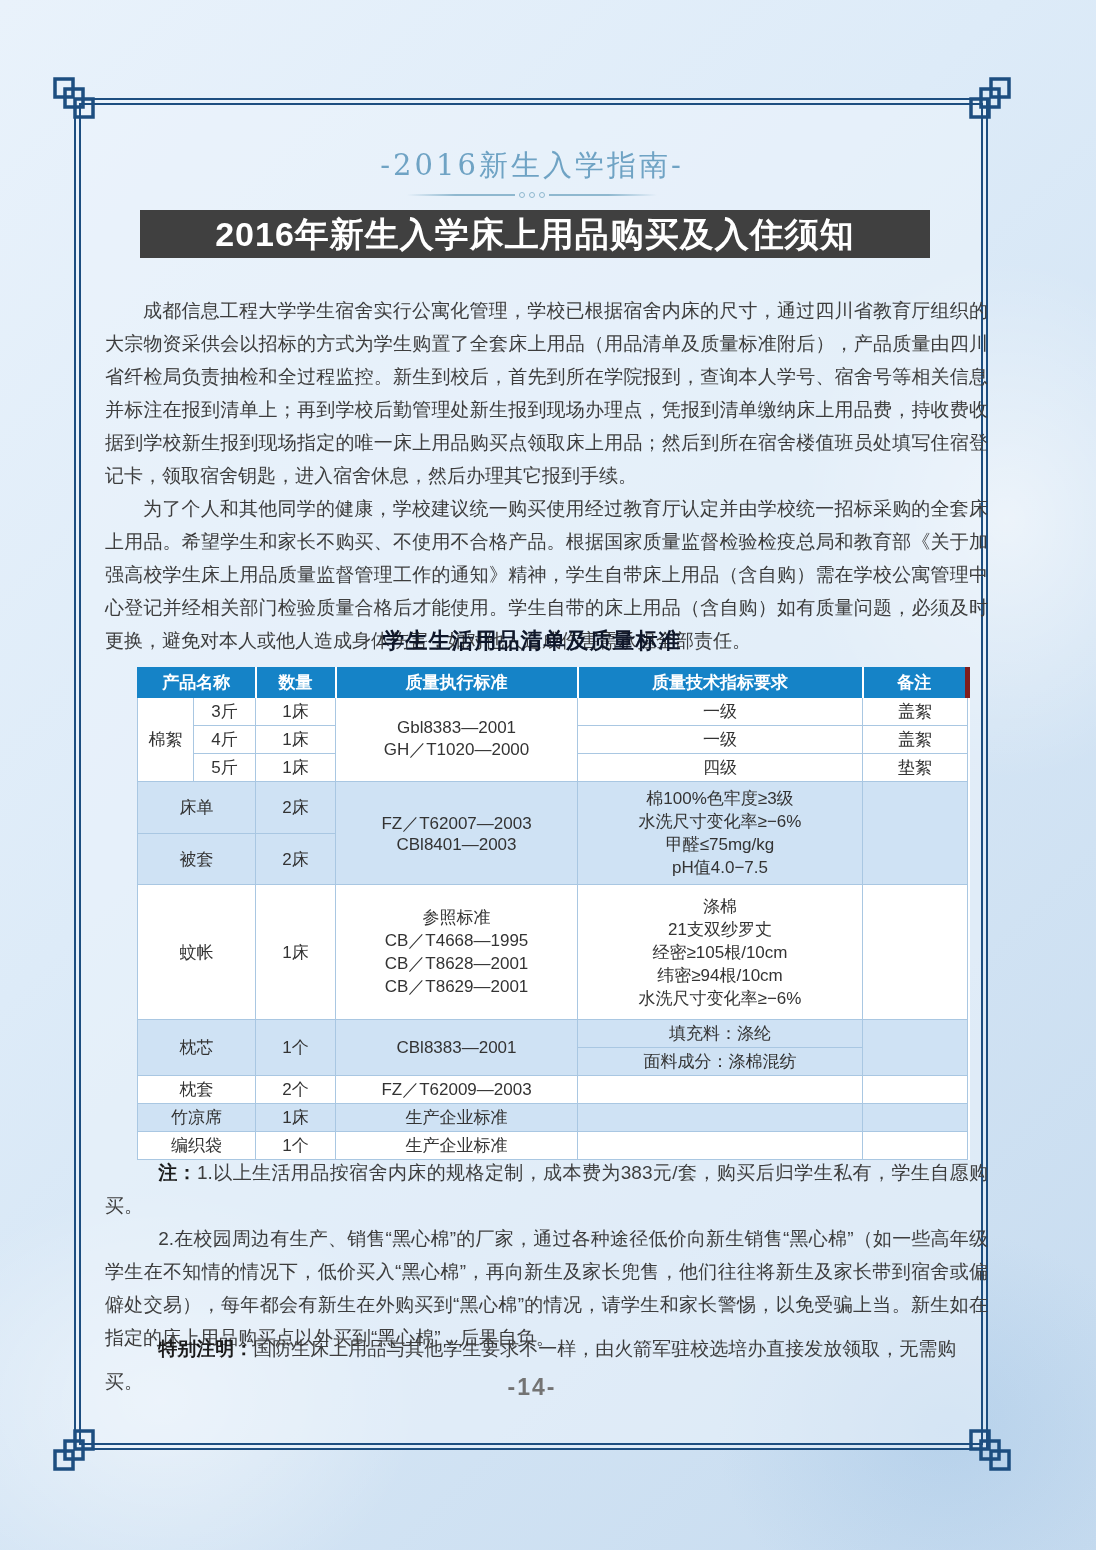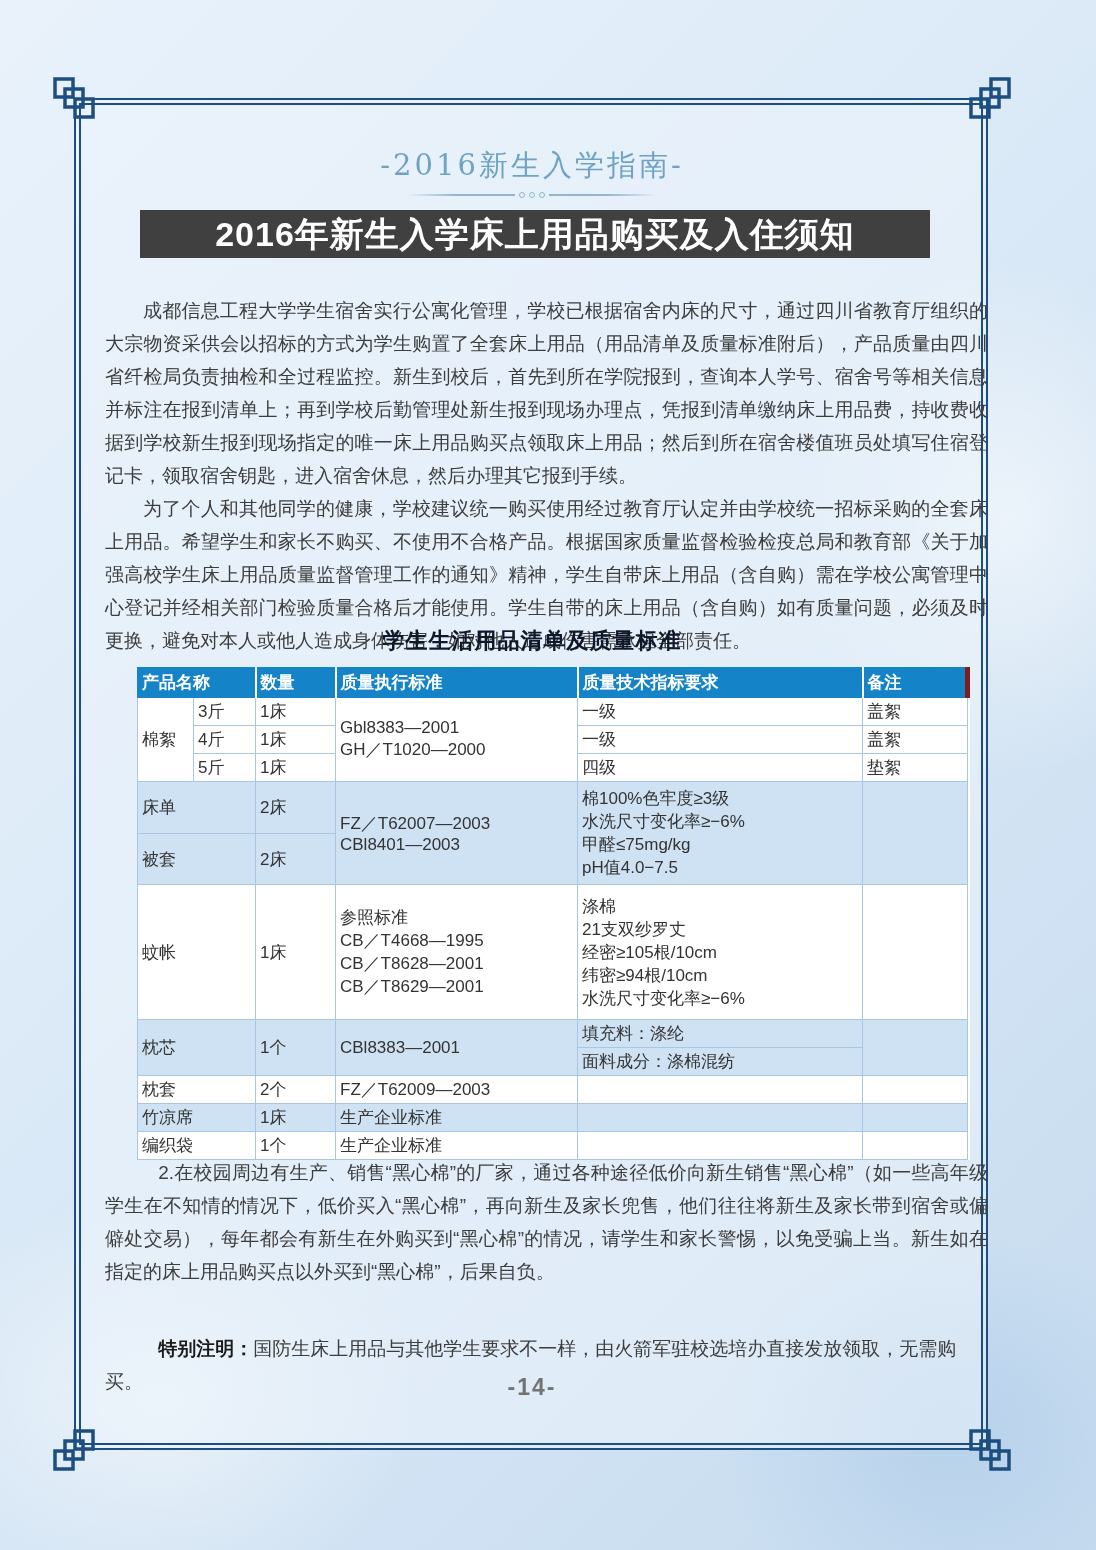--- a/index.html
+++ b/index.html
@@ -44,21 +44,21 @@
   .body-text { position:absolute; left:105px; top:294px; width:883px;
     font-size:19px; line-height:33px; color:#3d3d3d; text-align:justify; }
   .body-text p { text-indent:2em; }
 
   .table-title { position:absolute; left:74px; top:626px; width:916px;
     text-align:center; font-size:22px; font-weight:bold; color:#0f172a; letter-spacing:1px; }
 
   table.goods { position:absolute; left:137px; top:667px; width:830px;
     border-collapse:collapse; table-layout:fixed; font-size:17px; color:#333;
     background:#ffffff; }
-  table.goods th, table.goods td { border:1px solid #a9c7e2; text-align:left;
+  table.goods th, table.goods td { border:1px solid #a9c7e2; text-align:center;
     vertical-align:middle; padding:2px 4px; overflow:hidden; }
   table.goods th { background:#1583c7; color:#ffffff; font-weight:bold;
     height:30px; font-size:17px; border-color:#1583c7; border-right:2px solid #ffffff; }
   table.goods th:last-child { border-right:5px solid #7f1d1d;font-family:Liberation Serif, serif; }
   tr.row-blue td { background:#cfe2f4; }
   tr.row-white td { background:#ffffff; }
   .pre { white-space:pre-line; }
 
   .notes { position:absolute; left:105px; top:1156px; width:883px;
     font-size:19px; line-height:33px; color:#3d3d3d; text-align:justify; }
@@ -226,20 +226,21 @@
       <td colspan="2">编织袋</td>
       <td>1个</td>
       <td>生产企业标准</td>
       <td></td>
       <td></td>
     </tr>
   </tbody>
 </table>
 
 <div class="notes">
+  <p><b>注：</b><span>1.以上生活用品按宿舍内床的规格定制，成本费为383元/套，购买后归学生私有，学生自愿购买。</span></p>
   <p>2.在校园周边有生产、销售“黑心棉”的厂家，通过各种途径低价向新生销售“黑心棉”（如一些高年级学生在不知情的情况下，低价买入“黑心棉”，再向新生及家长兜售，他们往往将新生及家长带到宿舍或偏僻处交易），每年都会有新生在外购买到“黑心棉”的情况，请学生和家长警惕，以免受骗上当。新生如在指定的床上用品购买点以外买到“黑心棉”，后果自负。</p>
 </div>
 
 <div class="special">
   <b>特别注明：</b><span>国防生床上用品与其他学生要求不一样，由火箭军驻校选培办直接发放领取，无需购买。</span>
 </div>
 
 <div class="page-number">-14-</div>
 
 </body></html>

